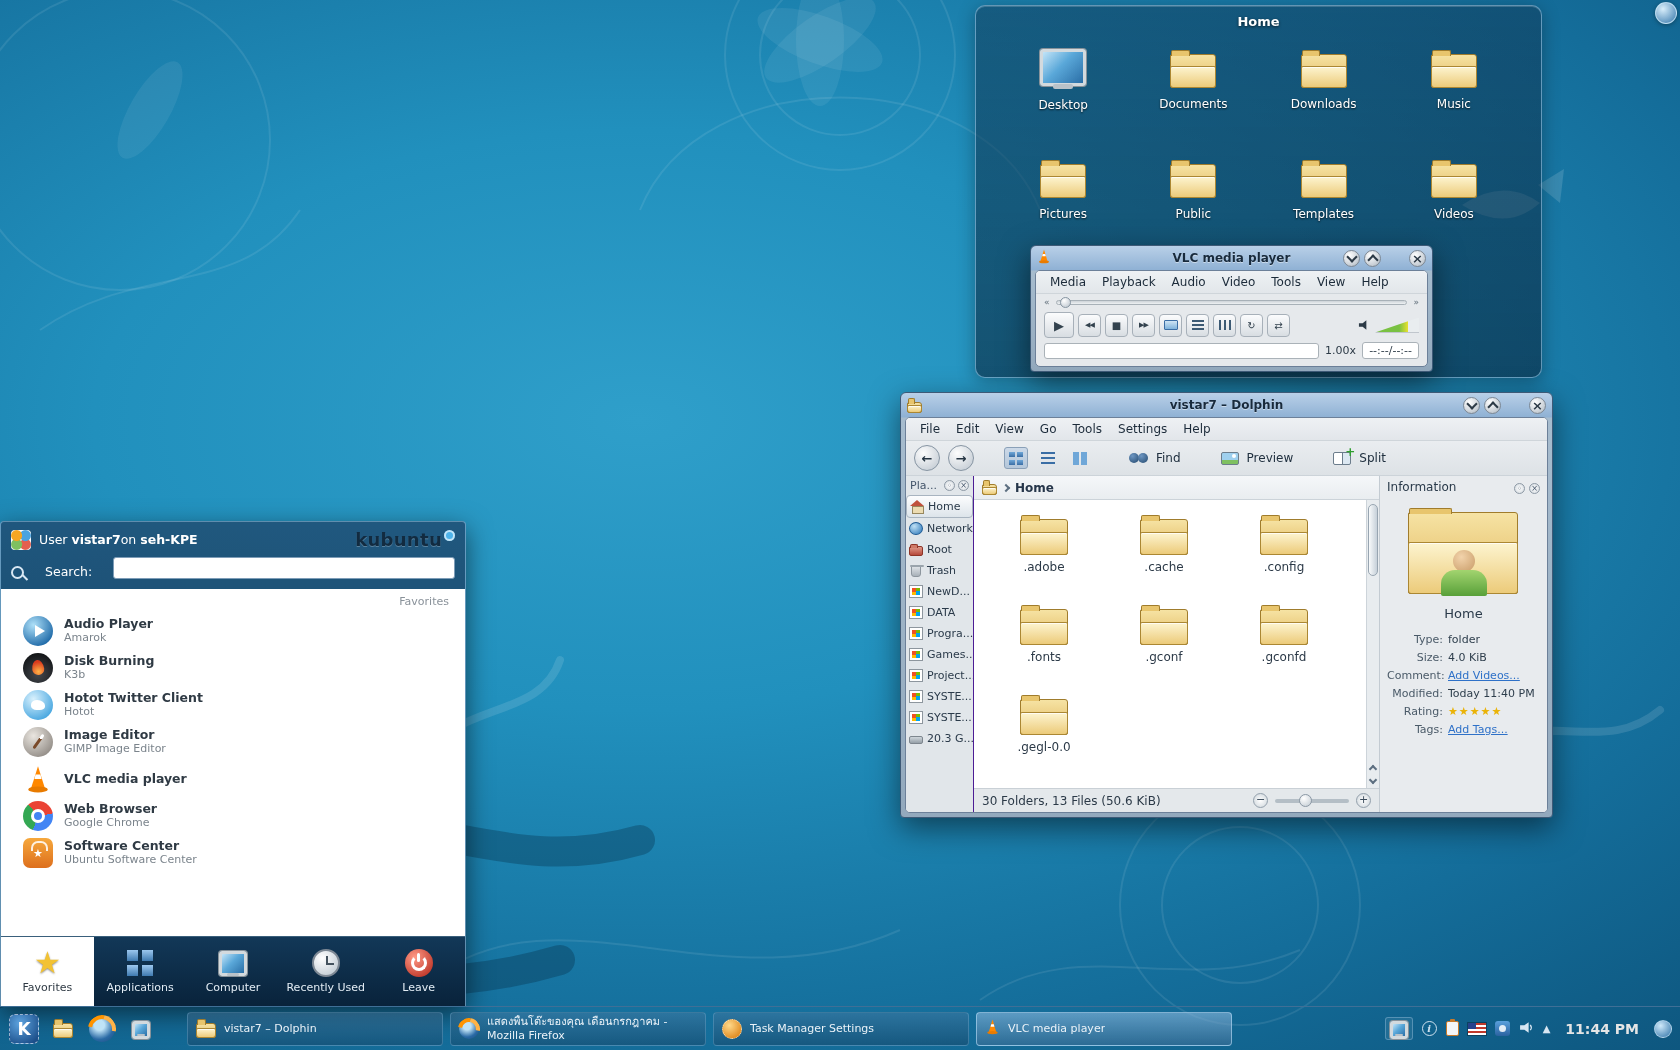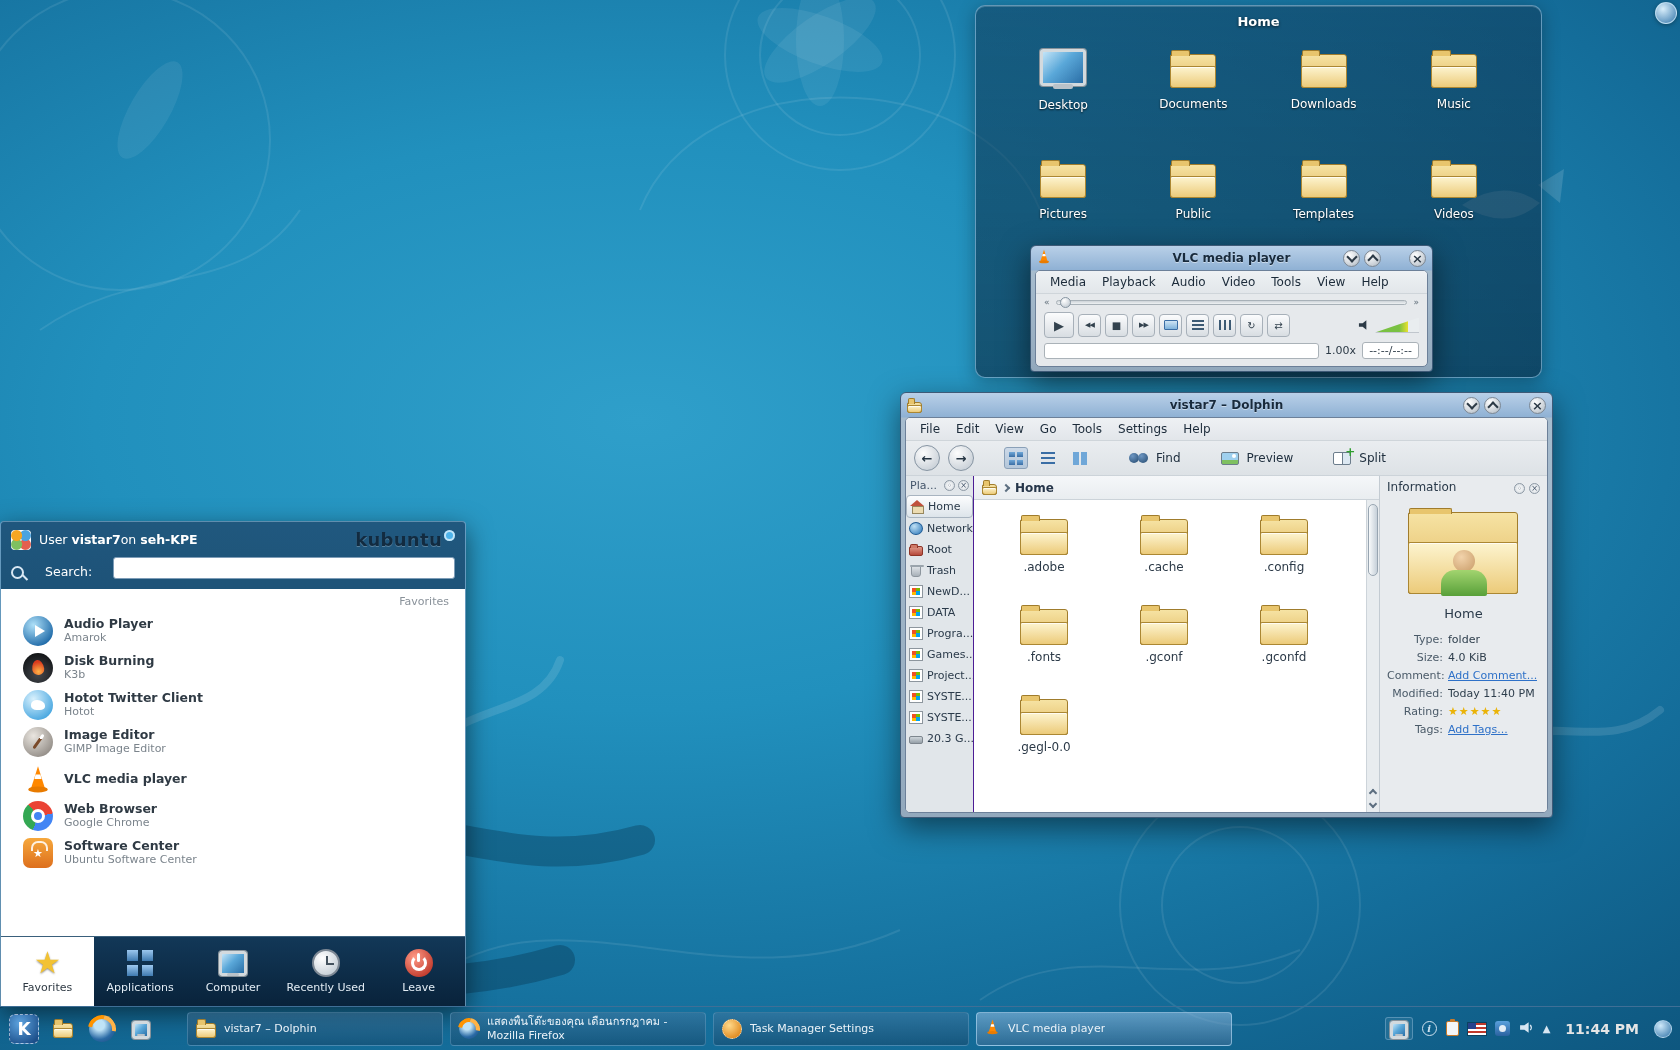--- a/index.html
+++ b/index.html
@@ -512,20 +512,30 @@
                 <span class="folder f48"></span>
                 <span>.gegl-0.0</span>
               </div>
             </div>
             <div class="dscroll">
               <span class="dthumb"></span>
               <span class="arr arr-up"></span>
               <span class="arr arr-dn"></span>
             </div>
           </div>
+          <div class="dstatus">
+            <span>30 Folders, 13 Files (50.6 KiB)</span>
+            <span class="zoom">
+              <span class="zbtn">−</span>
+              <span class="zoom-track">
+                <span class="zoom-knob"></span>
+              </span>
+              <span class="zbtn">+</span>
+            </span>
+          </div>
         </div>
 
         <div class="infopanel">
           <div class="info-header">
             <span>Information</span>
             <span style="flex:1"></span>
             <span class="ph-btn">◦</span>
             <span class="ph-btn">×</span>
           </div>
           <div class="bigicon">
@@ -536,21 +546,21 @@
           <div class="info-row">
             <span class="info-label">Type:</span>
             <span class="info-value">folder</span>
           </div>
           <div class="info-row">
             <span class="info-label">Size:</span>
             <span class="info-value">4.0 KiB</span>
           </div>
           <div class="info-row">
             <span class="info-label">Comment:</span>
-            <span class="info-value info-link">Add Comment...</span>
+            <span class="info-value info-link">Add Videos...</span>
           </div>
           <div class="info-row">
             <span class="info-label">Modified:</span>
             <span class="info-value">Today 11:40 PM</span>
           </div>
           <div class="info-row">
             <span class="info-label">Rating:</span>
             <span class="info-value stars">★★★★★</span>
           </div>
           <div class="info-row">

